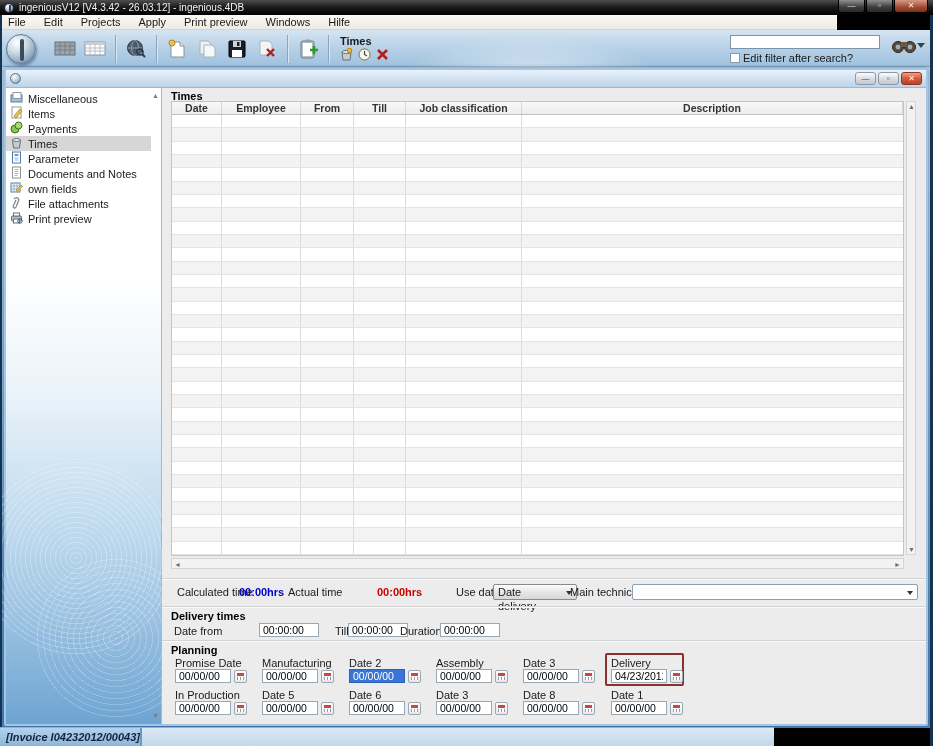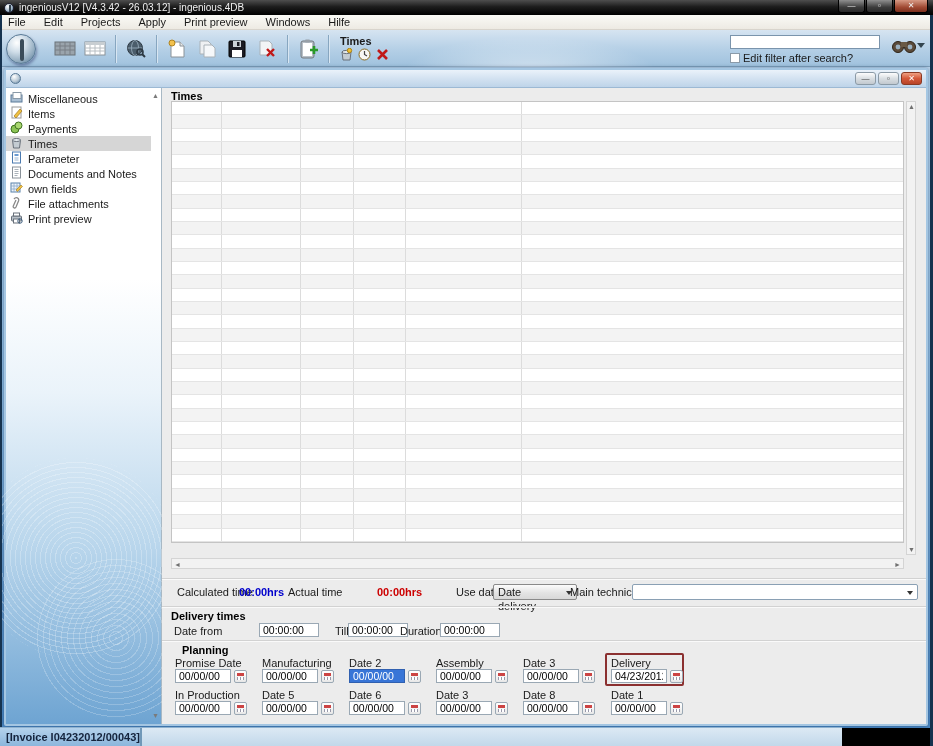--- a/index.html
+++ b/index.html
@@ -15,21 +15,21 @@
     background:radial-gradient(circle at 35% 30%,#fdfdfd,#9db4c8 60%,#4a6a86);
     border:1px solid #223; position:relative; }
   .app-logo:after { content:""; position:absolute; left:4px; top:1px; width:2px; height:7px; background:#33424e; }
   .winbtns { position:absolute; right:5px; top:0; display:flex; gap:1px; }
   .winbtn { width:27px; height:13px; border:1px solid #000; border-top:none;
     border-radius:0 0 3px 3px; background:linear-gradient(180deg,#8f8f8f,#3c3c3c 60%,#2a2a2a);
     color:#eee; font-size:8px; line-height:11px; text-align:center; }
   .winbtn.close { width:34px; background:linear-gradient(180deg,#d79a85,#a04a33 60%,#7c2f1d); }
 
   
-  .menubar { position:absolute; left:0; top:15px; width:933px; height:15px;
+  .menubar { position:absolute; left:0; top:15px; width:837px; height:15px;
     background:linear-gradient(180deg,#fafaf6,#edeae3); display:flex; align-items:center;
     border-bottom:1px solid #d8d4cc; }
   .menu-item { padding:0 9px; height:15px; line-height:15px; }
   .menu-item:first-child { padding-left:8px; }
 
   
   .toolbar { position:absolute; left:0; top:30px; width:933px; height:37px;
     background:linear-gradient(180deg,#d6e4f1 0%,#b4cfe6 55%,#a0c2de 100%);
     border-bottom:1px solid #7e9fba; }
   .toolbar:before { content:""; position:absolute; left:380px; top:0; width:300px; height:37px;
@@ -138,22 +138,22 @@
   .cal-btn:before { content:""; position:absolute; left:2px; top:2px; right:2px; height:3px; background:#c44; }
   .cal-btn:after { content:""; position:absolute; left:2px; top:6px; right:2px; bottom:2px;
     background:repeating-linear-gradient(90deg,#99a 0 1px,#fff 1px 3px); }
 
   .plan-group { position:absolute; width:84px; }
   .plan-label { height:11px; white-space:nowrap; }
   .plan-row2 { display:flex; align-items:center; gap:3px; margin-top:1px; }
   .red-box { position:absolute; border:2px solid #8b3030; border-radius:2px; }
 
   
-  .statusbar { position:absolute; left:0; bottom:0; width:842px; height:19px; z-index:50;
-    background:linear-gradient(180deg,#dce9f4,#c2d8ea); border-top:1px solid #8fb2cf; display:flex; }
+  .statusbar { position:absolute; left:0; bottom:0; width:774px; height:19px; z-index:50;
+    background:linear-gradient(180deg,#dce9f4,#c2d8ea); border-top:1px solid #8fb2cf; display:flex;font-style:italic; }
   .status-cell { width:142px; background:linear-gradient(180deg,#b4d2ec,#8cb6dc);
     border-right:2px solid #7098b8; display:flex; align-items:center; padding-left:6px;
     font-weight:bold; color:#14233c; }
 </style>
 </head>
 <body>
 
 <div class="app">
 
   <div class="titlebar">
@@ -370,20 +370,28 @@
             </div>
           </div>
         <div class="side-scroll up">▲</div>
         <div class="side-scroll down">▼</div>
       </div>
 
       <div class="panel">
         <div class="section-title t-times">Times</div>
 
         <div class="grid-table">
+          <div class="g-header">
+              <div class="g-hcell" style="width: 50px; flex: 0 0 50px;">Date</div>
+              <div class="g-hcell" style="width: 79px; flex: 0 0 79px;">Employee</div>
+              <div class="g-hcell" style="width: 53px; flex: 0 0 53px;">From</div>
+              <div class="g-hcell" style="width: 52px; flex: 0 0 52px;">Till</div>
+              <div class="g-hcell" style="width: 116px; flex: 0 0 116px;">Job classification</div>
+              <div class="g-hcell" style="flex: 1 1 0%;">Description</div>
+            </div>
           <div class="g-body">
               <div class="g-row">
                 <div class="g-cell" style="width: 50px; flex: 0 0 50px;"></div>
                 <div class="g-cell" style="width: 79px; flex: 0 0 79px;"></div>
                 <div class="g-cell" style="width: 53px; flex: 0 0 53px;"></div>
                 <div class="g-cell" style="width: 52px; flex: 0 0 52px;"></div>
                 <div class="g-cell" style="width: 116px; flex: 0 0 116px;"></div>
                 <div class="g-cell" style="flex: 1 1 0%; border-right: none;"></div>
               </div>
               <div class="g-row alt">
@@ -679,21 +687,21 @@
         <div class="section-title" style="left:9px;top:522px">Delivery times</div>
 
         <span class="abs" style="left:12px;top:537px">Date from</span>
         <input class="field abs" style="left: 97px; top: 535px; width: 60px;" value="00:00:00">
         <span class="abs" style="left:173px;top:537px">Till</span>
         <input class="field abs" style="left: 186px; top: 535px; width: 60px;" value="00:00:00">
         <span class="abs" style="left:238px;top:537px">Duration</span>
         <input class="field abs" style="left: 278px; top: 535px; width: 60px;" value="00:00:00">
 
         <div class="divider" style="top:552px"></div>
-        <div class="section-title" style="left:20px;top:556px">Planning</div>
+        <div class="section-title" style="left:9px;top:556px">Planning</div>
 
         <div class="red-box" style="left:443px;top:565px;width:79px;height:33px"></div>
         <div id="plan-row1">
             <div class="plan-group" style="left: 13px; top: 569px;">
               <div class="plan-label">Promise Date</div>
               <div class="plan-row2">
                 <input class="field" value="00/00/00" style="width: 56px;">
                 <div class="cal-btn"></div>
               </div>
             </div>

